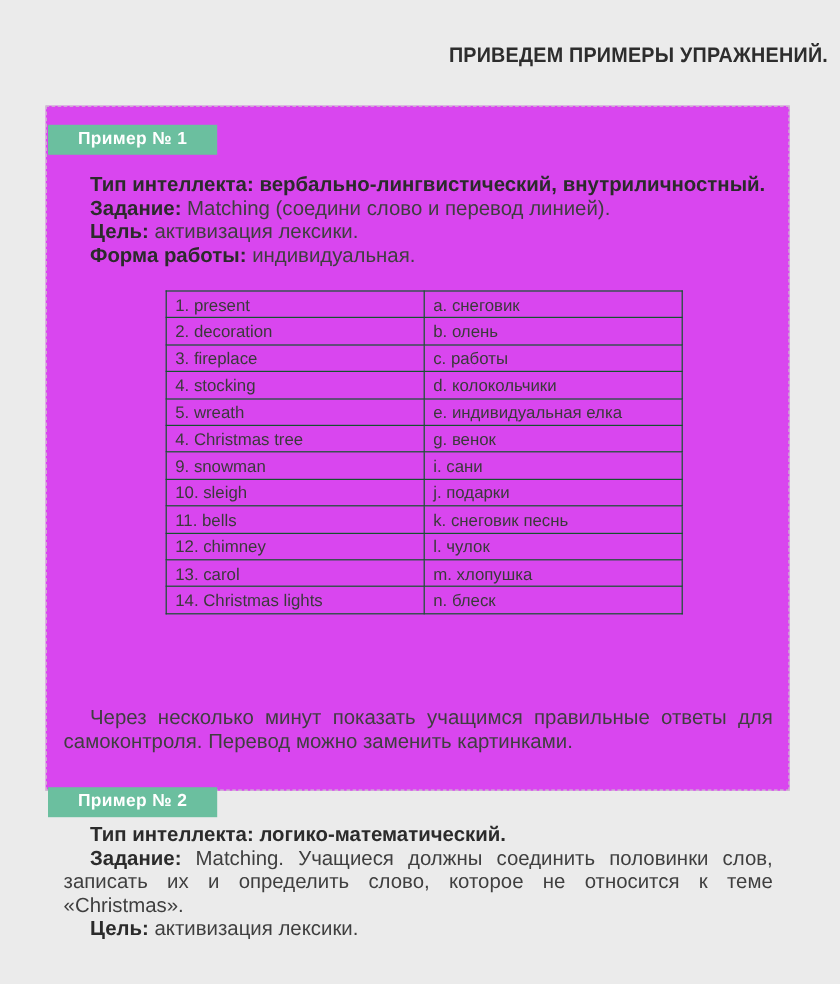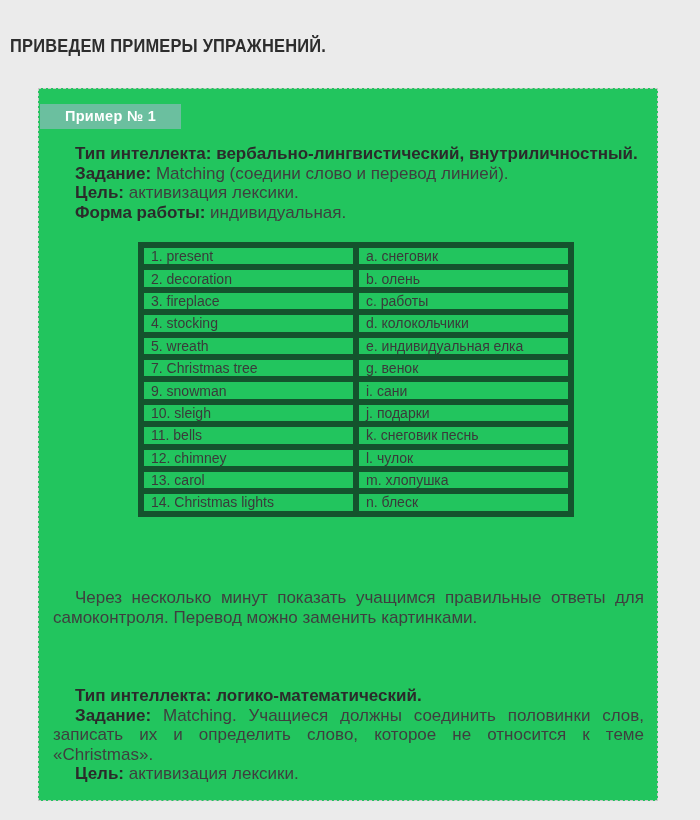--- a/index.html
+++ b/index.html
@@ -6,29 +6,29 @@
   html, body {
     width: 700px; height: 820px;
     background: #ebebeb;
     font-family: "Liberation Sans", "DejaVu Sans", sans-serif;
     overflow: hidden;
   }
   .page { position: relative; width: 700px; height: 820px; background: #ebebeb; }
 
   .doc-title {
     position: absolute; top: 36px; left: 0; width: 700px;
-    text-align: left;
+    text-align: right;
     font-size: 17.5px; font-weight: 700; color: #2d2d2d;
   }
   .doc-title span { display: inline-block; transform: scaleX(0.94); transform-origin: center; letter-spacing: 0.2px; }
 
   .white-box {
     position: absolute; left: 38px; top: 88px;
-    width: 620px; height: 713px;
-    background: #22c55e;
+    width: 620px; height: 571px;
+    background: #d946ef;
     border: 1px dashed #c9c9c9;
     text-decoration: underline;
   }
 
   .badge {
     position: absolute; left: 1px;
     width: 141px; height: 25px;
     background: #6bbf9f;
     color: #ffffff;
     font-size: 14.5px; font-weight: 700;
@@ -52,21 +52,21 @@
   .match-table {
     position: absolute; left: 99px; top: 153px;
     width: 430px;
     border-collapse: collapse;
     table-layout: fixed;
     border: 1px dashed #7fcbae;
     font-size: 14px; color: #3a3a3a;
   }
   .match-table td {
     width: 215px; height: 22.4px;
-    border: 6px solid #14532d;
+    border: 1px solid #14532d;
     padding: 0 0 0 7px;
     vertical-align: middle;
     overflow: hidden; white-space: nowrap;
   }
 </style>
 </head>
 <body>
 
 <div class="page">
 
@@ -101,21 +101,21 @@
           </tr>
         <tr>
             <td>4. stocking</td>
             <td>d. колокольчики</td>
           </tr>
         <tr>
             <td>5. wreath</td>
             <td>e. индивидуальная елка</td>
           </tr>
         <tr>
-            <td>7. Christmas tree</td>
+            <td>4. Christmas tree</td>
             <td>g. венок</td>
           </tr>
         <tr>
             <td>9. snowman</td>
             <td>i. сани</td>
           </tr>
         <tr>
             <td>10. sleigh</td>
             <td>j. подарки</td>
           </tr>
@@ -135,20 +135,21 @@
             <td>14. Christmas lights</td>
             <td>n. блеск</td>
           </tr>
       </tbody>
     </table>
 
     <div class="text-block note-block">
       <p>Через несколько минут показать учащимся правильные ответы для самоконтроля. Перевод можно заменить картинками.</p>
     </div>
 
+    <div class="badge badge-2">Пример № 2</div>
 
     <div class="text-block block-2">
       <p><b>Тип интеллекта: логико-математический.</b></p>
       <p><b>Задание:</b><span> Matching. Учащиеся должны соединить половинки слов, записать их и определить слово, которое не относится к теме «Christmas».</span></p>
       <p><b>Цель:</b><span> активизация лексики.</span></p>
     </div>
 
   </div>
 </div>
 

